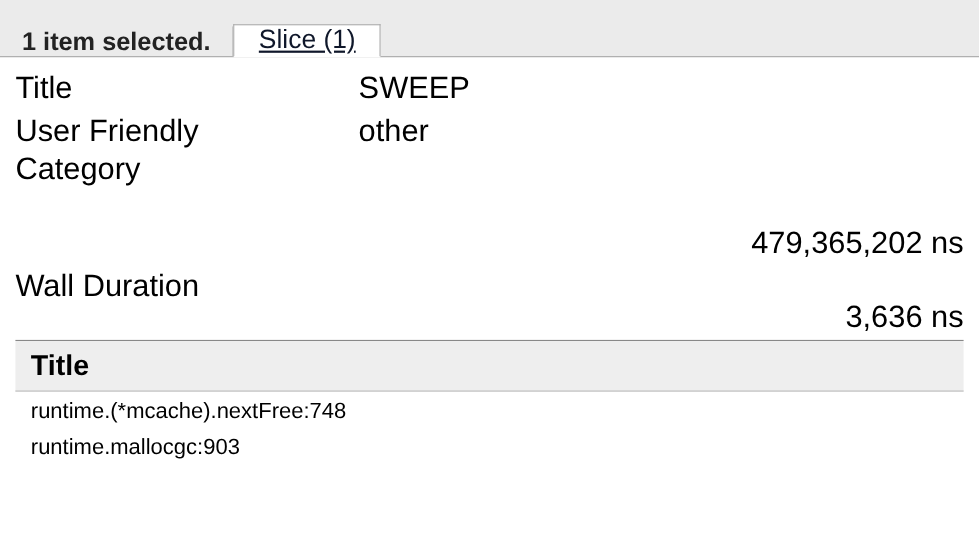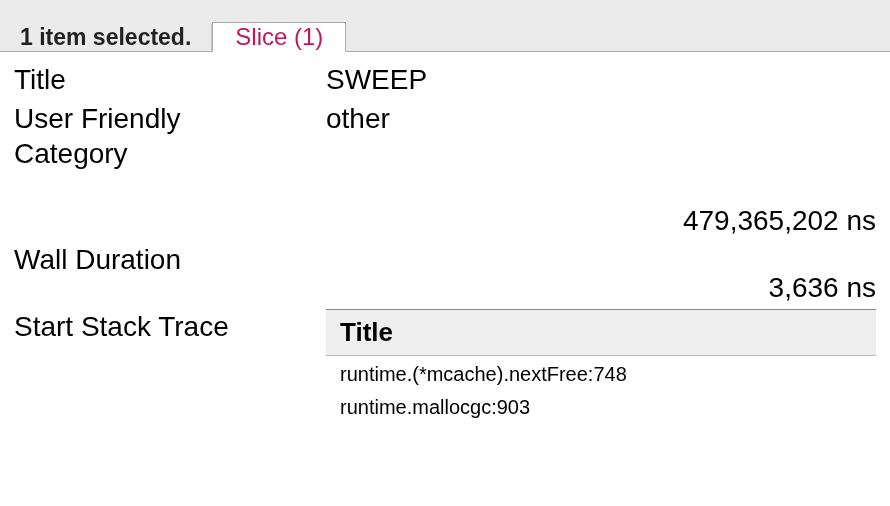--- a/index.html
+++ b/index.html
@@ -27,23 +27,24 @@
     font-weight: 700;
     font-size: 23px;
     color: #222;
     border-right: 1px solid #c6c6c6;
   }
   .tab {
     display: flex;
     align-items: center;
     padding: 0 22px;
     font-size: 24px;
-    color: #be185d;
+    color: #0f172a;
     cursor: pointer;
     margin-top: 4px;
+    text-decoration: underline;
   }
   .tab.active {
     background: #fff;
     border-top: 1px solid #aaa;
     border-left: 1px solid #aaa;
     border-right: 1px solid #aaa;
     border-bottom: 1px solid #fff;
     margin-bottom: -1px;
   }
   .content {
@@ -110,21 +111,20 @@
   <div class="row">
     <div class="value-col value-right">479,365,202 ns</div>
   </div>
 
   <div class="row">
     <div class="label-col">Wall Duration</div>
     <div class="value-col value-right">3,636 ns</div>
   </div>
 
   <div class="row">
-    <div class="label-col">Start Stack Trace</div>
     <div class="value-col">
       <div class="stack-table">
         <div class="stack-header">Title</div>
         <div class="stack-row">runtime.(*mcache).nextFree:748</div>
         <div class="stack-row">runtime.mallocgc:903</div>
       </div>
     </div>
   </div>
 
 </div>

